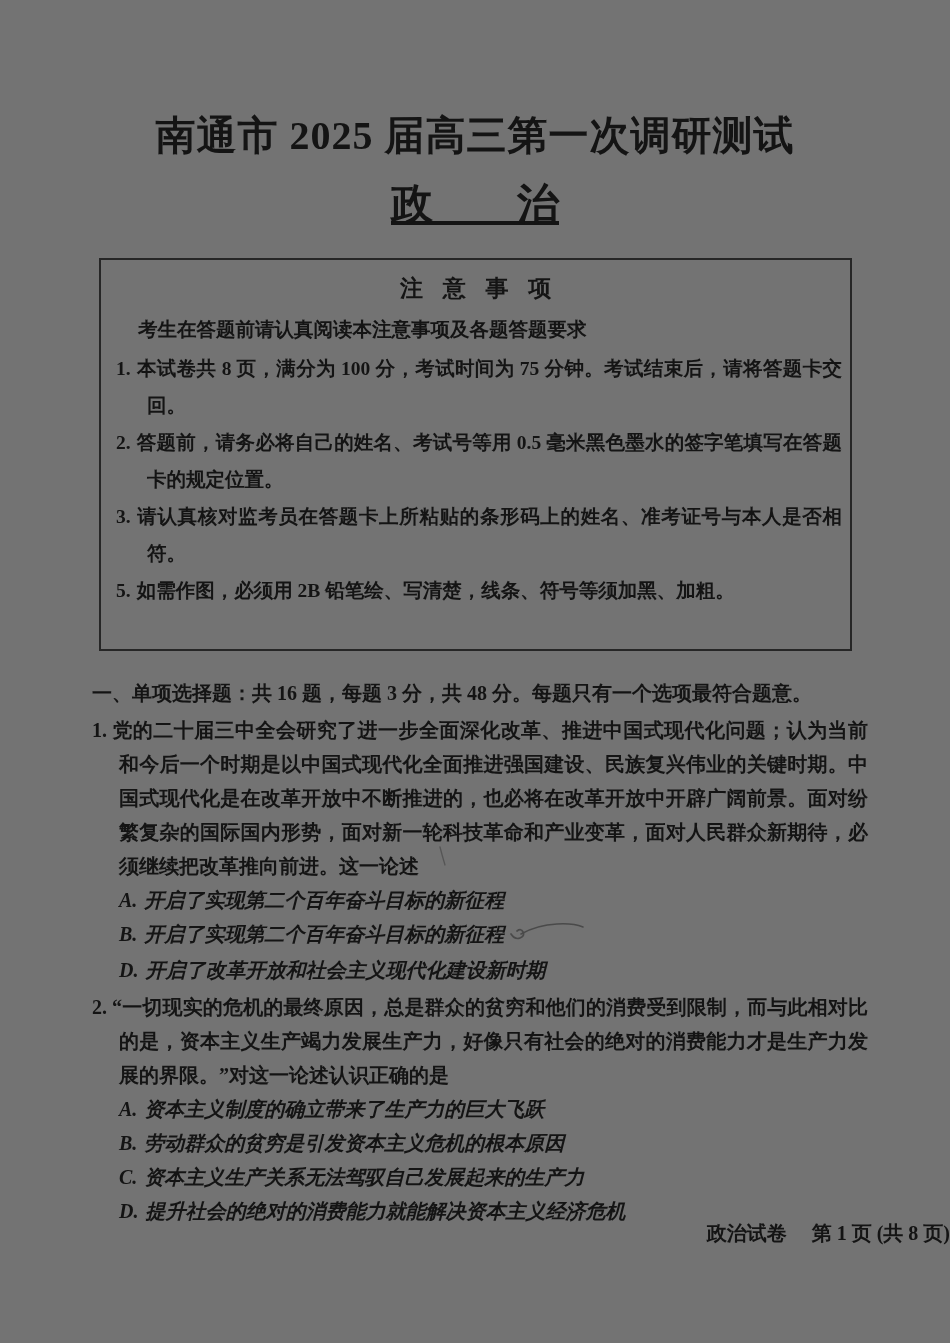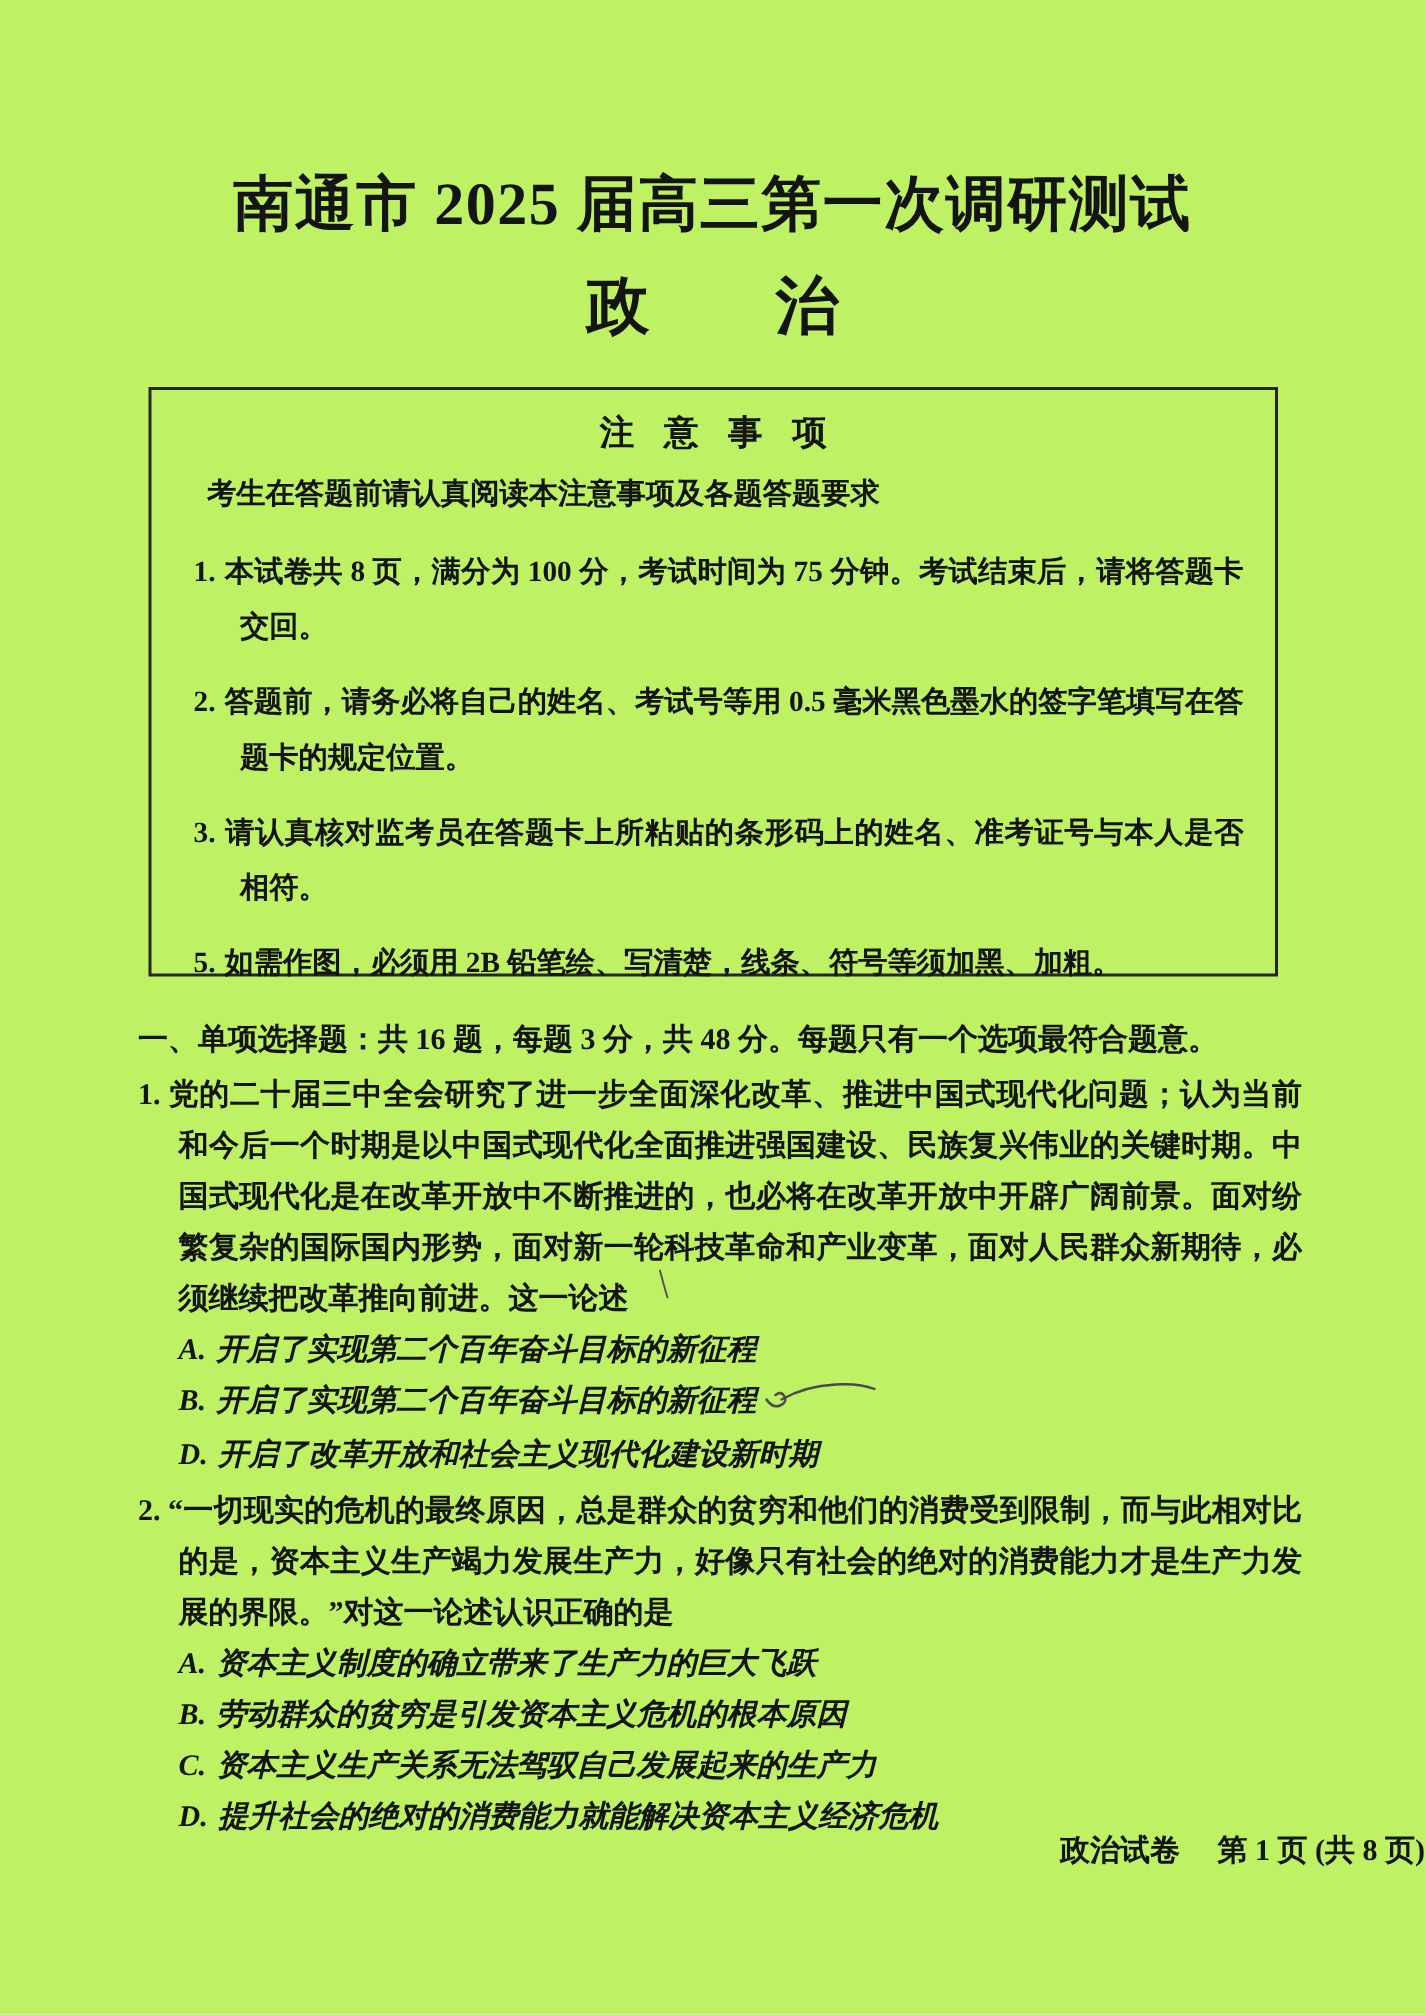--- a/index.html
+++ b/index.html
@@ -2,21 +2,21 @@
 <html><head>
 <meta charset="utf-8">
 <style>
   * { box-sizing: border-box; }
   html, body { margin: 0; padding: 0; background: #e9e9e9; }
   .page {
     position: relative;
     width: 950px;
     height: 1343px;
     margin: 0 auto;
-    background: #bef264;
+    background: #737373;
     font-family: "Liberation Serif", "DejaVu Serif", serif;
     color: #141414;
     overflow: hidden;
   }
   .title {
     position: absolute;
     top: 108px; left: 0;
     width: 100%;
     text-align: center;
     font-size: 40px;
@@ -25,20 +25,21 @@
     margin: 0;
   }
   .subject {
     position: absolute;
     top: 176px; left: 0;
     width: 100%;
     text-align: center;
     font-size: 42px;
     font-weight: 700;
     margin: 0;
+    text-decoration: underline;
   }
   .notice-box {
     position: absolute;
     top: 258px;
     left: 99px;
     width: 753px;
     height: 393px;
     border: 2.5px solid #262626;
     padding: 8px 8px 10px 15px;
   }
@@ -51,21 +52,21 @@
     margin: 0;
   }
   .notice-intro {
     margin: 0;
     padding-left: 22px;
     font-size: 19.5px;
     font-weight: 700;
     line-height: 40px;
   }
   .n-item {
-    margin: 13px;
+    margin: 0;
     padding-left: 31px;
     text-indent: -31px;
     font-size: 19.5px;
     font-weight: 600;
     line-height: 37px;
     text-align: justify;
   }
   .n-num { margin-right: 6px; }
   .main {
     position: absolute;

